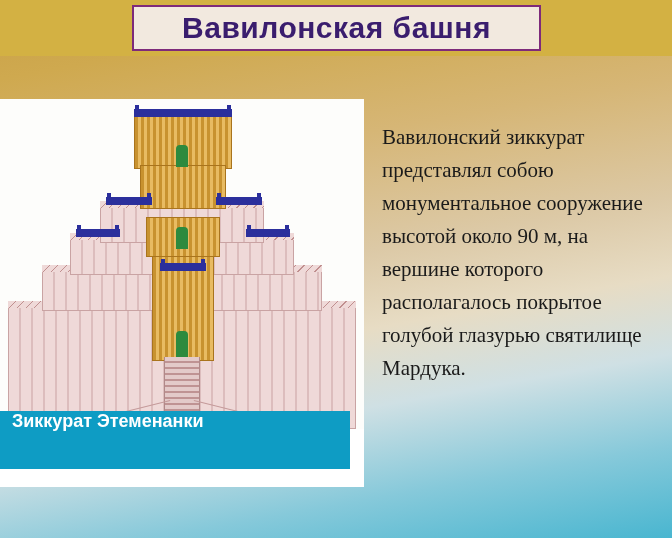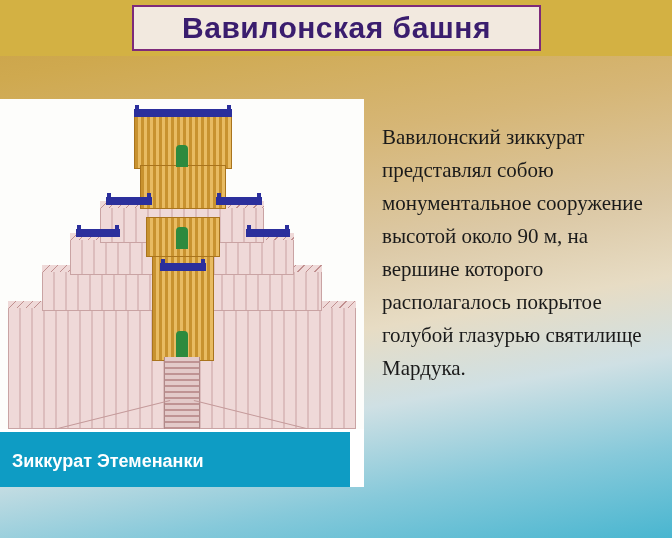--- a/index.html
+++ b/index.html
@@ -67,26 +67,26 @@
     left: 0;
     top: 0;
     width: 364px;
     height: 330px;
     background: #fdfdfb;
     overflow: hidden;
   }
   .caption-bar {
     position: absolute;
     left: 0;
-    top: 333px;
+    top: 312px;
     width: 350px;
     height: 58px;
     background: #0e9cc4;
     display: flex;
-    align-items: center;
+    align-items: flex-start;
   }
   .caption-text {
     color: #ffffff;
     font-size: 18px;
     font-weight: bold;
     padding-left: 12px;
   }
 
   
   .tier {

